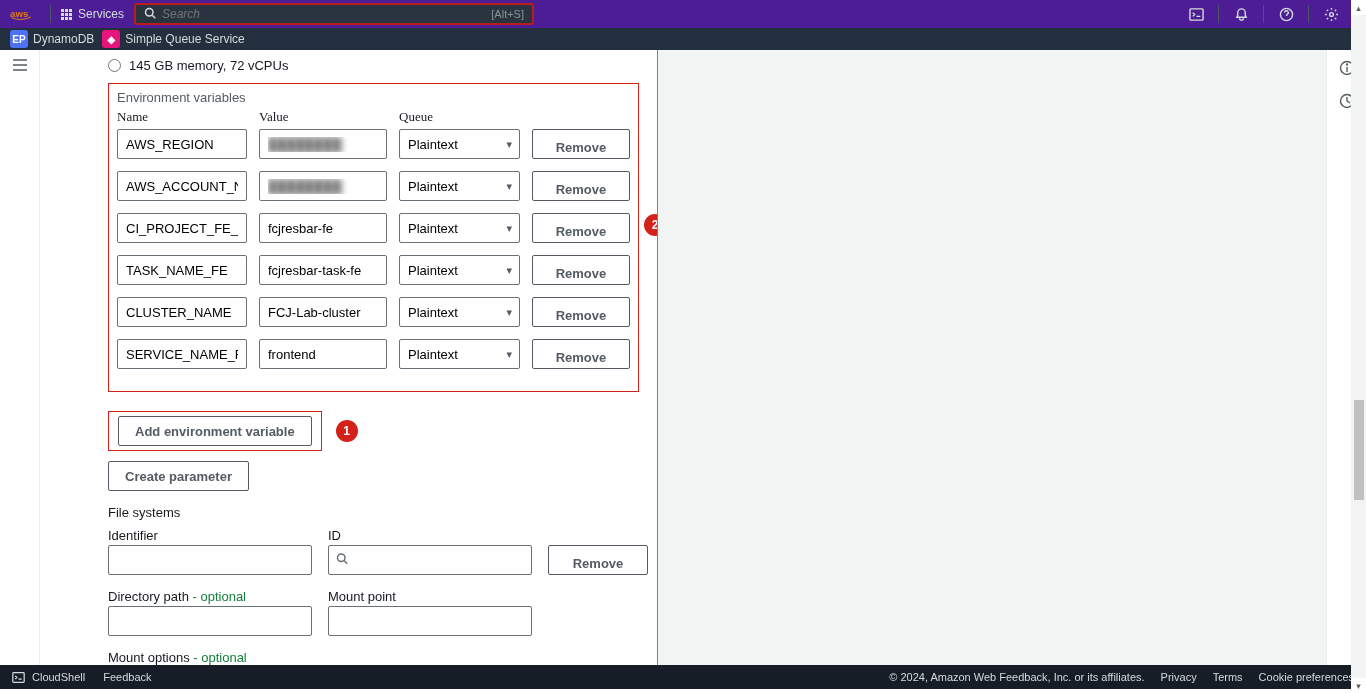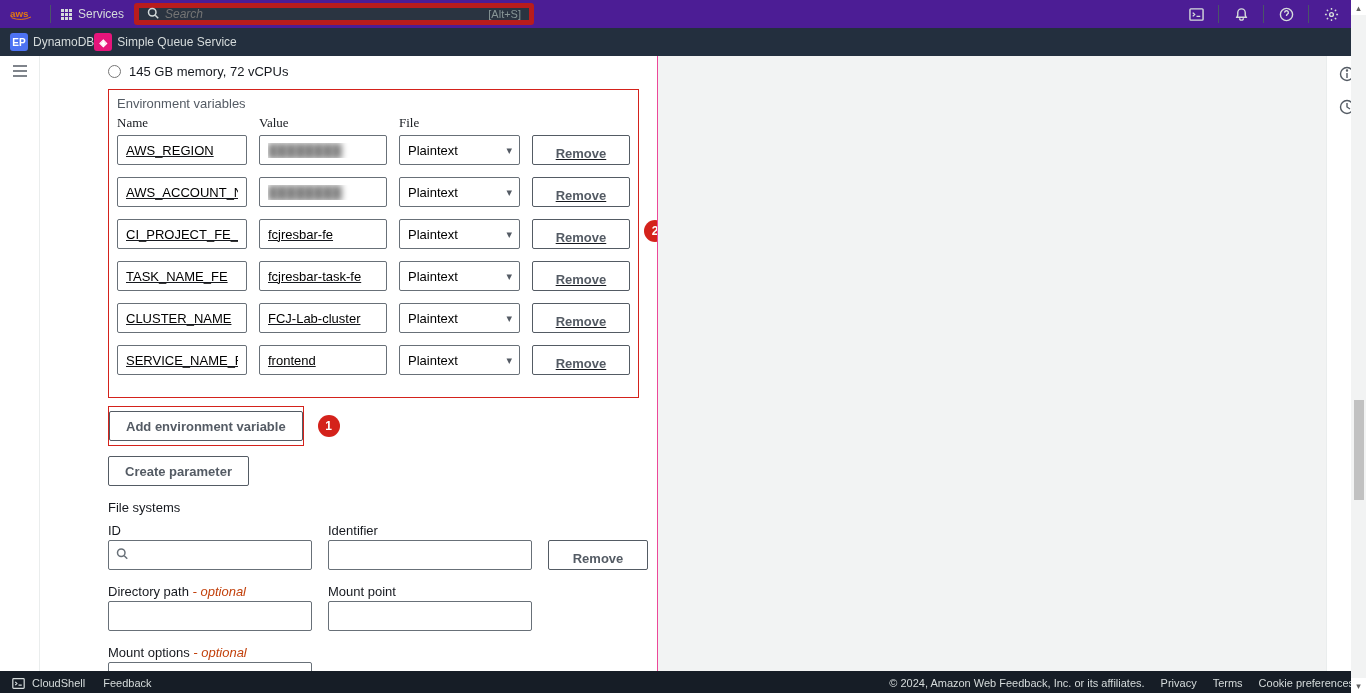--- a/index.html
+++ b/index.html
@@ -6,80 +6,80 @@
 body { font-family: "Amazon Ember", "Helvetica Neue", Arial, sans-serif; font-size: 13px; background: #fff; color: #16191f; overflow: hidden; }
 
 
 .header { background: #4c1d95; height: 28px; display: flex; align-items: center; padding: 0 10px; gap: 10px; }
 .logo { color: #e47911; font-size: 14px; font-weight: bold; display:inline-flex; align-items:center; }
 .logo svg { height: 14px; }
 .divider-v { width: 1px; height: 18px; background: #4a5568; }
 .services { display: flex; align-items: center; gap: 6px; color: #d5dbdb; font-size: 12px; cursor: pointer; }
 .grid-icon { display: inline-grid; grid-template-columns: repeat(3,3px); grid-template-rows: repeat(3,3px); gap: 1px; }
 .grid-icon span { background: #d5dbdb; width: 3px; height: 3px; }
-.search-wrap { display:flex; align-items:center; background:#2a3441; border:5px solid #b91c1c; border-radius:3px; height:22px; width:400px; padding:0 8px; gap:6px; }
+.search-wrap { display:flex; align-items:center; background:#2a3441; border:2px solid #b91c1c; border-radius:3px; height:22px; width:400px; padding:0 8px; gap:6px; }
 .search-wrap input { background:transparent; border:none; outline:none; color:#d5dbdb; font-style:italic; font-size:12px; flex:1; }
 .search-wrap .short { color:#879596; font-size:11px; }
 .header-icons { margin-left:auto; display:flex; align-items:center; gap:6px; }
 .header-icons .icn { width:28px; height:22px; display:flex; align-items:center; justify-content:center; color:#d5dbdb; cursor:pointer; }
 .header-icons .sep { width:1px; height:18px; background:#4a5568; margin:0 2px; }
 
 
-.subheader { background:#232f3e; height:28px; display:flex; align-items:center; padding:0 10px; gap:0; }
+.subheader { background:#232f3e; height:22px; display:flex; align-items:center; padding:0 10px; gap:8px; }
 .pill { display:flex; align-items:center; gap:5px; color:#d5dbdb; font-size:12px; cursor:pointer; }
 .pill .badge { width:18px; height:18px; border-radius:3px; display:flex; align-items:center; justify-content:center; font-size:10px; font-weight:bold; color:#fff; }
 .badge-db { background:#4d72f3; }
 .badge-sqs { background:#e7157b; }
 
 
 .app { display:flex; height: calc(693px - 28px - 26px - 24px); }
 .left-rail { width:40px; border-right:1px solid #eaeded; display:flex; align-items:flex-start; justify-content:center; padding-top:8px; }
 .hamburger { cursor:pointer; color:#545b64; }
 .main { flex:1; display:flex; background:#f2f3f3; overflow:hidden; }
 .panel { width:618px; background:#fff; border-right:1px solid #ec4899; padding:8px 18px 20px 68px; overflow-y:auto; height:100%; }
 .side-right { flex:1; background:#f2f3f3; }
 .right-rail { width:40px; border-left:1px solid #eaeded; display:flex; flex-direction:column; align-items:center; padding-top:10px; gap:14px; }
 .right-rail .icn { cursor:pointer; color:#545b64; }
 
 .radio-row { display:flex; align-items:center; gap:8px; margin-bottom:10px; }
 .radio-row input { accent-color:#0073bb; }
 
-.section-box { border:1.5px solid #d4221b; padding:6px 8px 10px; margin-bottom:8px; position:relative; }
+.section-box { border:1.5px solid #d4221b; padding:6px 8px 10px; margin-bottom:19px; position:relative; }
 .section-title { font-size:13px; color:#545b64; margin-bottom:4px; }
 .col-labels { display:flex; gap:12px; margin-bottom:4px;font-family:Liberation Serif, serif; }
 .col-labels div { font-size:13px; color:#16191f; }
 .col-labels .c1 { width:130px; }
 .col-labels .c2 { width:128px; }
 .col-labels .c3 { width:124px; }
 
-.row { display:flex; gap:12px; align-items:center; margin-bottom:12px;text-decoration:underline; }
+.row { display:flex; gap:12px; align-items:center; margin-bottom:12px; }
 .row input[type=text] { height:30px; border:1px solid #687078; border-radius:2px; padding:0 8px; font-size:13px; width:130px; }
 .row input.val { width:128px; }
 .row input.val.blur { color:transparent; text-shadow:0 0 6px rgba(0,0,0,0.5); }
 .select { position:relative; width:124px; }
 .select select { width:100%; height:30px; border:1px solid #687078; border-radius:2px; padding:0 22px 0 8px; font-size:13px; appearance:none; background:#fff; }
 .select::after { content:"▾"; position:absolute; right:8px; top:50%; transform:translateY(-50%); pointer-events:none; color:#545b64; font-size:11px; }
 .btn { height:30px; border:1px solid #545b64; background:#fff; border-radius:2px; padding:0 16px; font-size:13px; color:#545b64; font-weight:bold; cursor:pointer; }
 .btn.wide { width:100px; padding:10px; }
 
 .annot { position:absolute; width:22px; height:22px; border-radius:50%; background:#d4221b; color:#fff; font-weight:bold; display:flex; align-items:center; justify-content:center; font-size:12px; }
 .annot-2 { right:-28px; top:130px; }
 .add-wrap { display:flex; align-items:center; gap:14px; margin-bottom:10px; }
-.add-box { border:1.5px solid #d4221b; padding:4px 0; display:inline-block; }
+.add-box { border:1.5px solid #d4221b; padding:4px 9px; display:inline-block; }
 .annot-1 { position:static; }
 
 .label { font-size:13px; color:#16191f; margin-bottom:2px; margin-top:6px; }
 .fs-row { display:flex; gap:16px; margin-bottom:8px; }
 .col { display:flex; flex-direction:column; }
 .col input { width:204px; height:30px; border:1px solid #687078; border-radius:2px; padding:0 8px; font-size:13px; }
 .id-wrap { position:relative; }
 .id-wrap .sicn { position:absolute; left:8px; top:50%; transform:translateY(-50%); color:#687078; }
 .id-wrap input { padding-left:26px; }
 
-.opt { font-style:italic; color:#c2410c; }
+.opt { color:#15803d; }
 
 
 .footer { height:24px; background:#161d26; display:flex; align-items:center; padding:0 12px; font-size:11px; color:#d5dbdb; }
 .footer .cs { display:flex; align-items:center; gap:7px; cursor:pointer; }
 .footer .right { margin-left:auto; display:flex; gap:16px; }
 .footer .right span { cursor:pointer; }
 
 
 .scroll-track { position:fixed; right:0; top:0; bottom:0; width:15px; background:#f2f3f3; }
 .scroll-thumb { position:absolute; right:2px; width:10px; background:#c1c1c1; border-radius:0; }
@@ -179,21 +179,21 @@
       <div class="radio-row">
         <input type="radio" style="">
         <span>145 GB memory, 72 vCPUs</span>
       </div>
 
       <div class="section-box">
         <div class="section-title">Environment variables</div>
         <div class="col-labels">
           <div class="c1">Name</div>
           <div class="c2">Value</div>
-          <div class="c3">File</div>
+          <div class="c3">Queue</div>
         </div>
         <div id="env-rows">
             <div class="row">
               <input type="text" value="AWS_REGION" style="">
               <input type="text" class="val blur" value="████████" style="">
               <div class="select"><select><option>Plaintext</option></select></div>
               <button class="btn wide">Remove</button>
             </div>
             <div class="row">
               <input type="text" value="AWS_ACCOUNT_NUMBER" style="">
@@ -235,33 +235,33 @@
         </span>
         <div class="annot annot-1">1</div>
       </div>
 
       <div style="margin-bottom:14px;">
         <button class="btn">Create parameter</button>
       </div>
 
       <div class="label">File systems</div>
       <div class="fs-row">
+        <div class="col">
+          <div class="label">Identifier</div>
+          <input type="text" style="">
+        </div>
         <div class="col">
           <div class="label">ID</div>
           <div class="id-wrap">
             <span class="sicn"><svg width="12" height="12" viewBox="0 0 16 16" fill="none" stroke="#687078" stroke-width="2">
                   <circle cx="7" cy="7" r="5"></circle>
                   <line x1="11" y1="11" x2="15" y2="15"></line>
                 </svg></span>
             <input type="text" style="">
           </div>
-        </div>
-        <div class="col">
-          <div class="label">Identifier</div>
-          <input type="text" style="">
         </div>
         <div class="col" style="justify-content:flex-end;">
           <button class="btn wide">Remove</button>
         </div>
       </div>
 
       <div class="fs-row">
         <div class="col">
           <div class="label"><span>Directory path</span><span class="opt"> - optional</span></div>
           <input type="text" style="">

